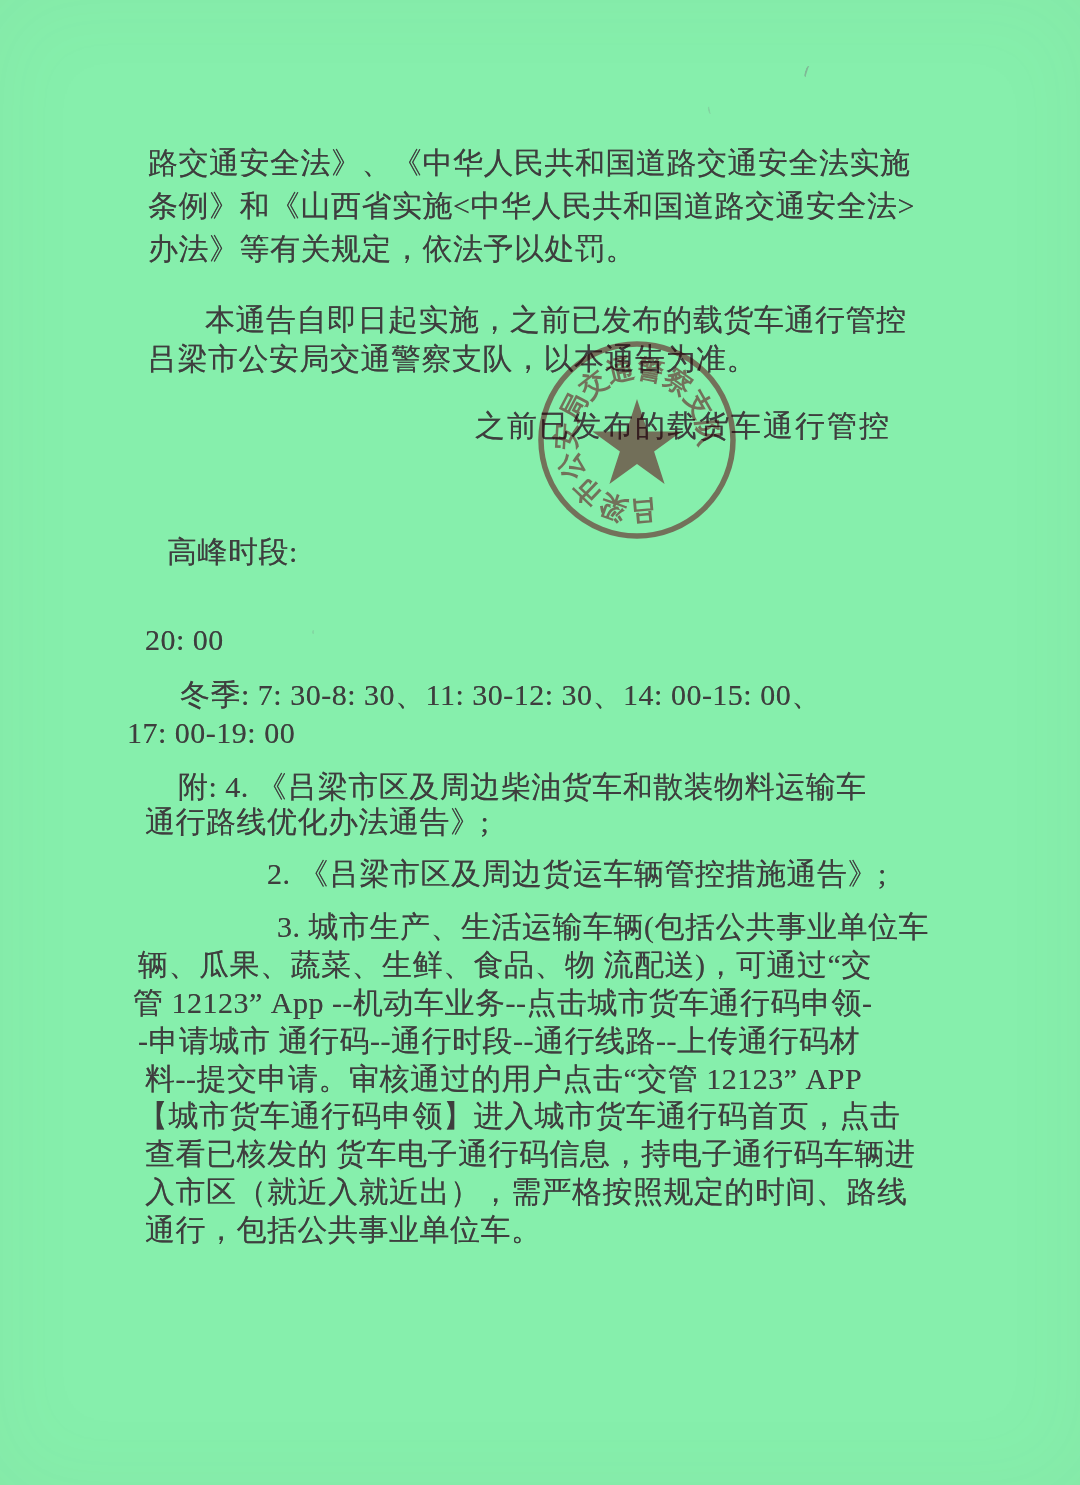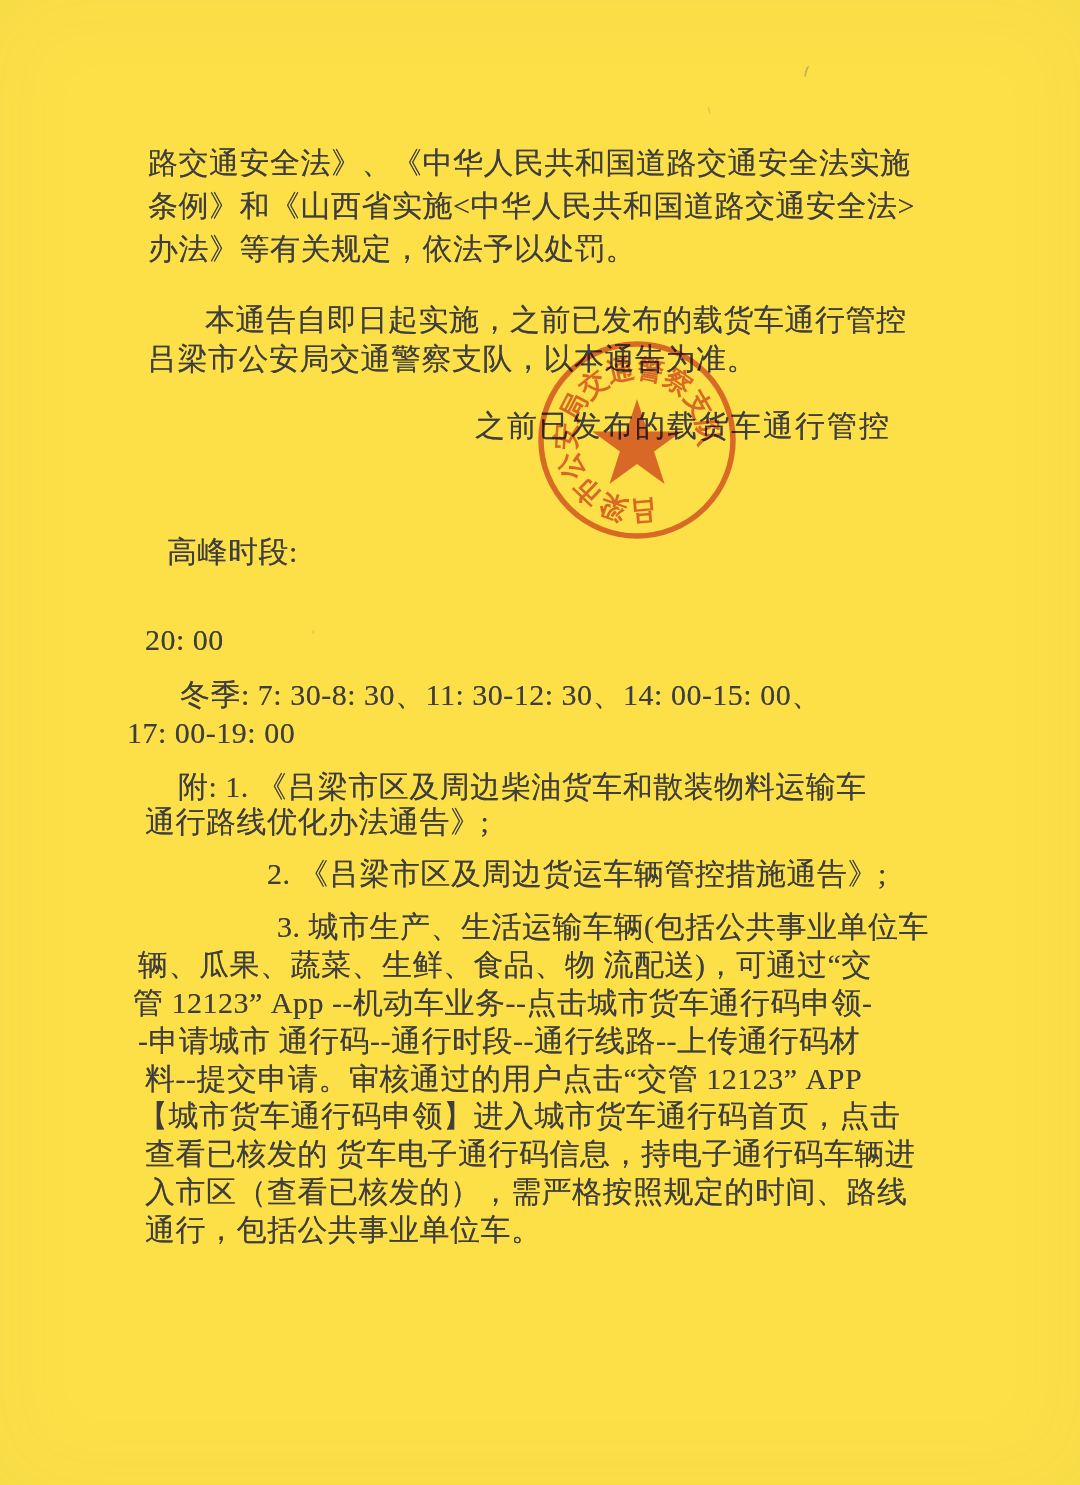--- a/index.html
+++ b/index.html
@@ -1,21 +1,21 @@
 <!DOCTYPE html>
 <html><head>
 <meta charset="utf-8">
 <style>
   html, body { margin: 0; padding: 0; background: #e8e6e3; }
   .page {
     position: relative;
     width: 1080px;
     height: 1485px;
     margin: 0 auto;
-    background: #fde047;
+    background: #86efac;
     overflow: hidden;
     font-family: "Liberation Serif", "DejaVu Serif", serif;
   }
   .page::after {
     content: "";
     position: absolute;
     inset: 0;
     pointer-events: none;
     box-shadow: inset 0 0 90px rgba(120,110,100,0.05);
   }
@@ -68,32 +68,32 @@
   <div class="line" style="left:205px; top:302px">本通告自即日起实施，之前已发布的载货车通行管控</div>
   <div class="line" style="left:147px; top:341px">吕梁市公安局交通警察支队，以本通告为准。</div>
 
   <div class="line signature" style="left:475px; top:408px">之前已发布的载货车通行管控</div>
 
   <div class="line" style="left:167px; top:534px">高峰时段:</div>
   <div class="line" style="left:145px; top:622px">20: 00</div>
   <div class="line" style="left:180px; top:677px">冬季: 7: 30-8: 30、11: 30-12: 30、14: 00-15: 00、</div>
   <div class="line" style="left:127px; top:715px">17: 00-19: 00</div>
 
-  <div class="line" style="left:178px; top:769px">附: 1. 《吕梁市区及周边柴油货车和散装物料运输车</div>
+  <div class="line" style="left:178px; top:769px">附: 4. 《吕梁市区及周边柴油货车和散装物料运输车</div>
   <div class="line" style="left:145px; top:804px">通行路线优化办法通告》;</div>
   <div class="line" style="left:267px; top:856px">2. 《吕梁市区及周边货运车辆管控措施通告》;</div>
 
   <div class="line" style="left:277px; top:909px">3. 城市生产、生活运输车辆(包括公共事业单位车</div>
   <div class="line" style="left:138px; top:947px">辆、瓜果、蔬菜、生鲜、食品、物 流配送)，可通过“交</div>
   <div class="line" style="left:133px; top:985px">管 12123” App --机动车业务--点击城市货车通行码申领-</div>
   <div class="line" style="left:138px; top:1023px">-申请城市 通行码--通行时段--通行线路--上传通行码材</div>
   <div class="line" style="left:145px; top:1061px">料--提交申请。审核通过的用户点击“交管 12123” APP</div>
   <div class="line" style="left:138px; top:1098px">【城市货车通行码申领】进入城市货车通行码首页，点击</div>
   <div class="line" style="left:145px; top:1136px">查看已核发的 货车电子通行码信息，持电子通行码车辆进</div>
-  <div class="line" style="left:145px; top:1174px">入市区（查看已核发的），需严格按照规定的时间、路线</div>
+  <div class="line" style="left:145px; top:1174px">入市区（就近入就近出），需严格按照规定的时间、路线</div>
   <div class="line" style="left:145px; top:1212px">通行，包括公共事业单位车。</div>
 
   <svg class="seal" viewBox="-140 -140 280 280" width="280" height="280" xmlns="http://www.w3.org/2000/svg">
     <circle cx="0" cy="0" r="96" fill="none" stroke="#d05565" stroke-width="5.5" opacity="0.9"></circle>
     <path d="M0,-41 L10.6,-8.6 L44.7,-8.5 L17.1,11.6 L27.6,44 L0,24 L-27.6,44 L-17.1,11.6 L-44.7,-8.5 L-10.6,-8.6 Z" fill="#d05565" opacity="0.92"></path>
     <g font-size="27" fill="#d05565" opacity="0.9" text-anchor="middle">
       <g transform="rotate(175)">
           <text y="-62">吕</text>
         </g>
       <g transform="rotate(199.5)">

